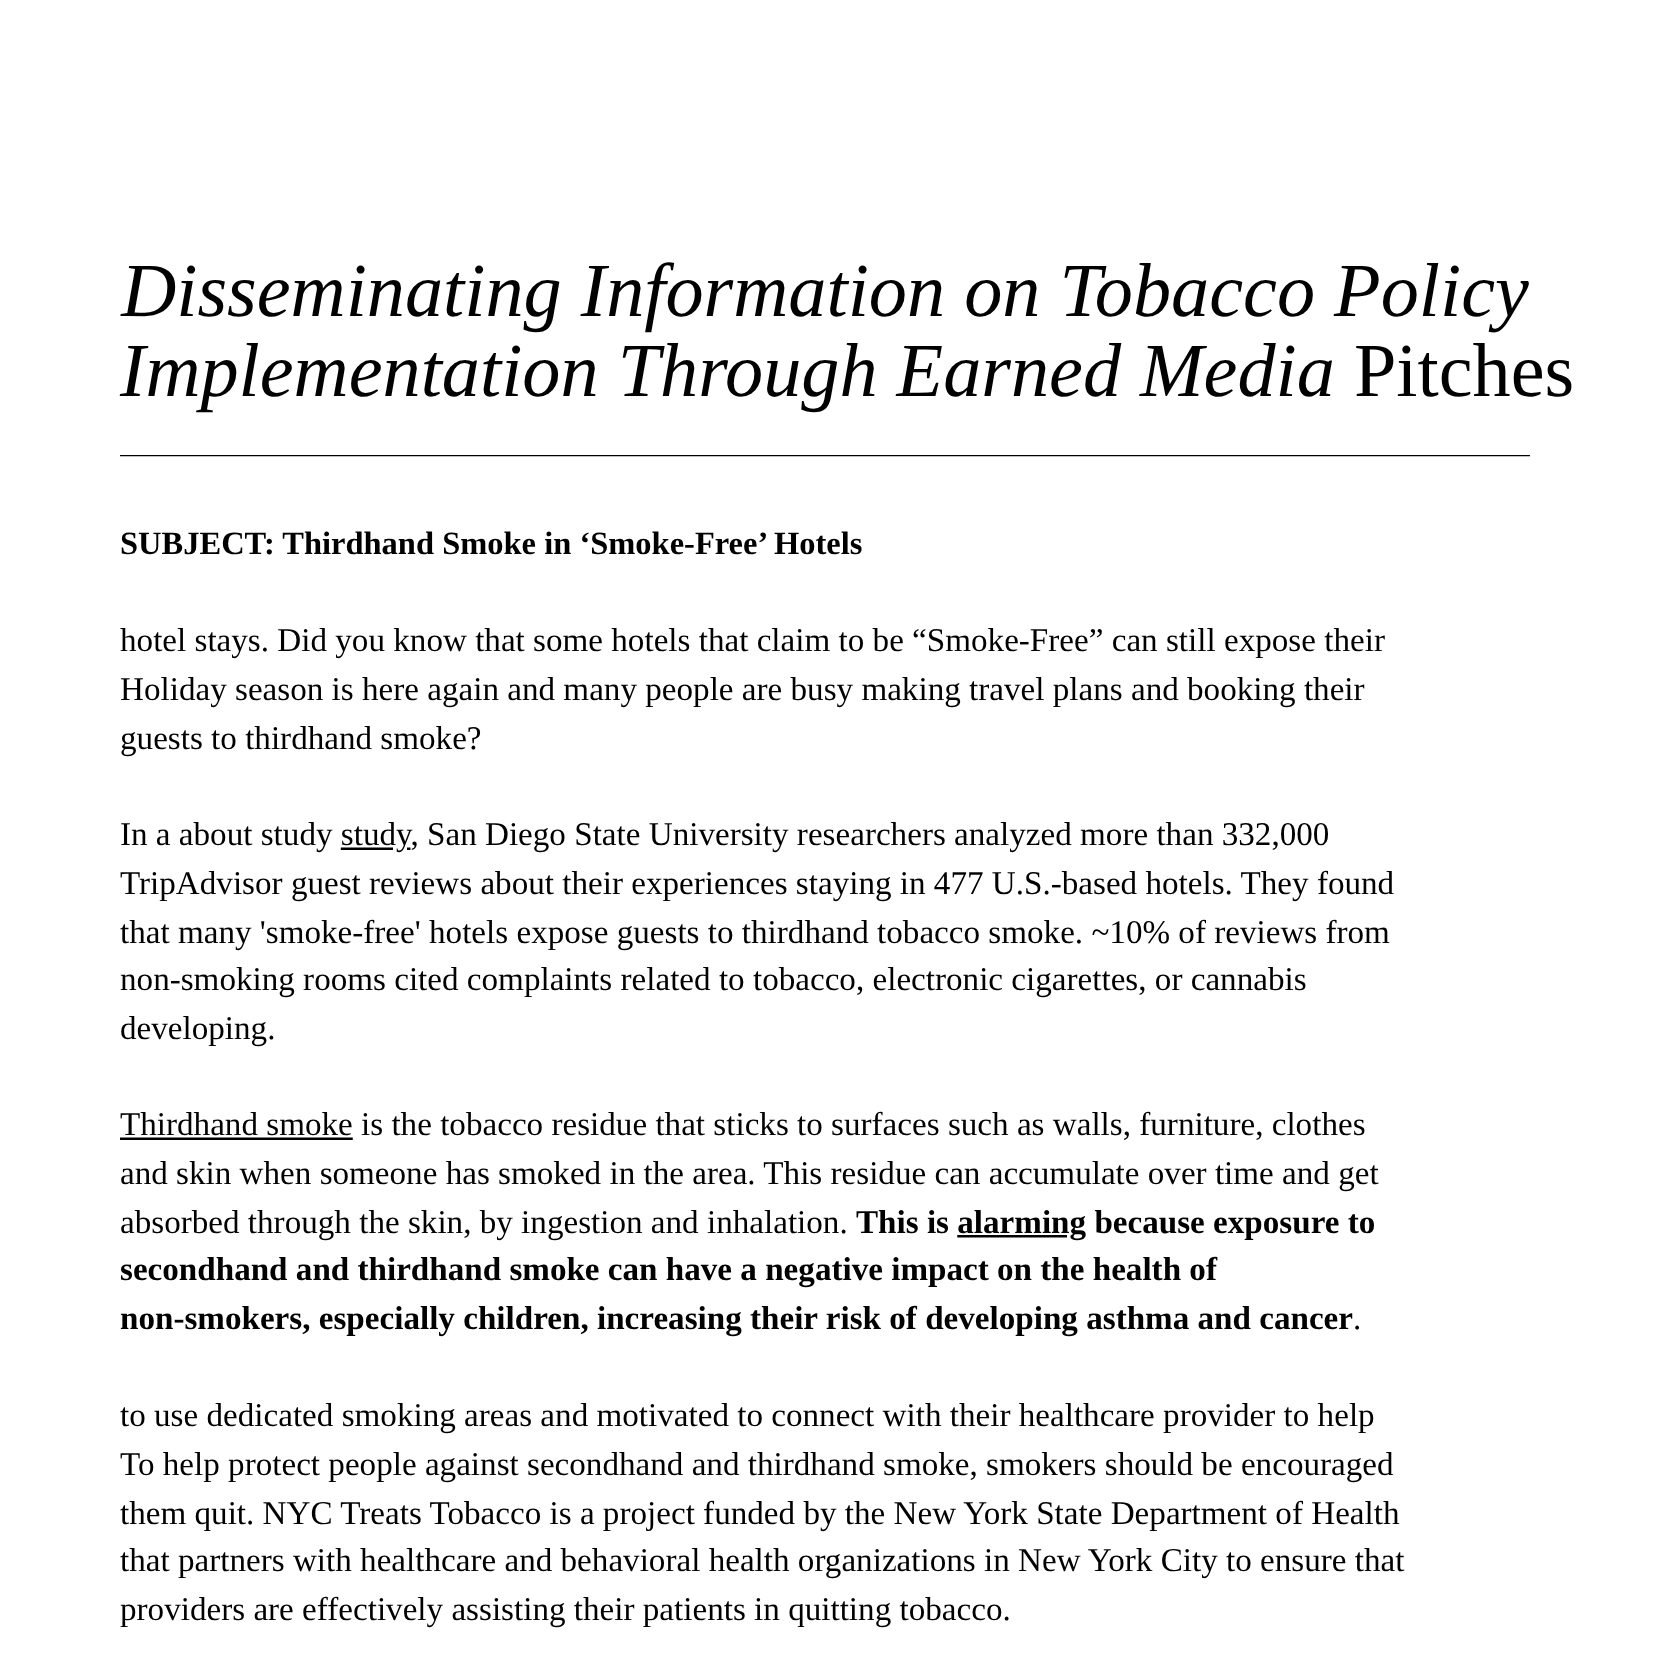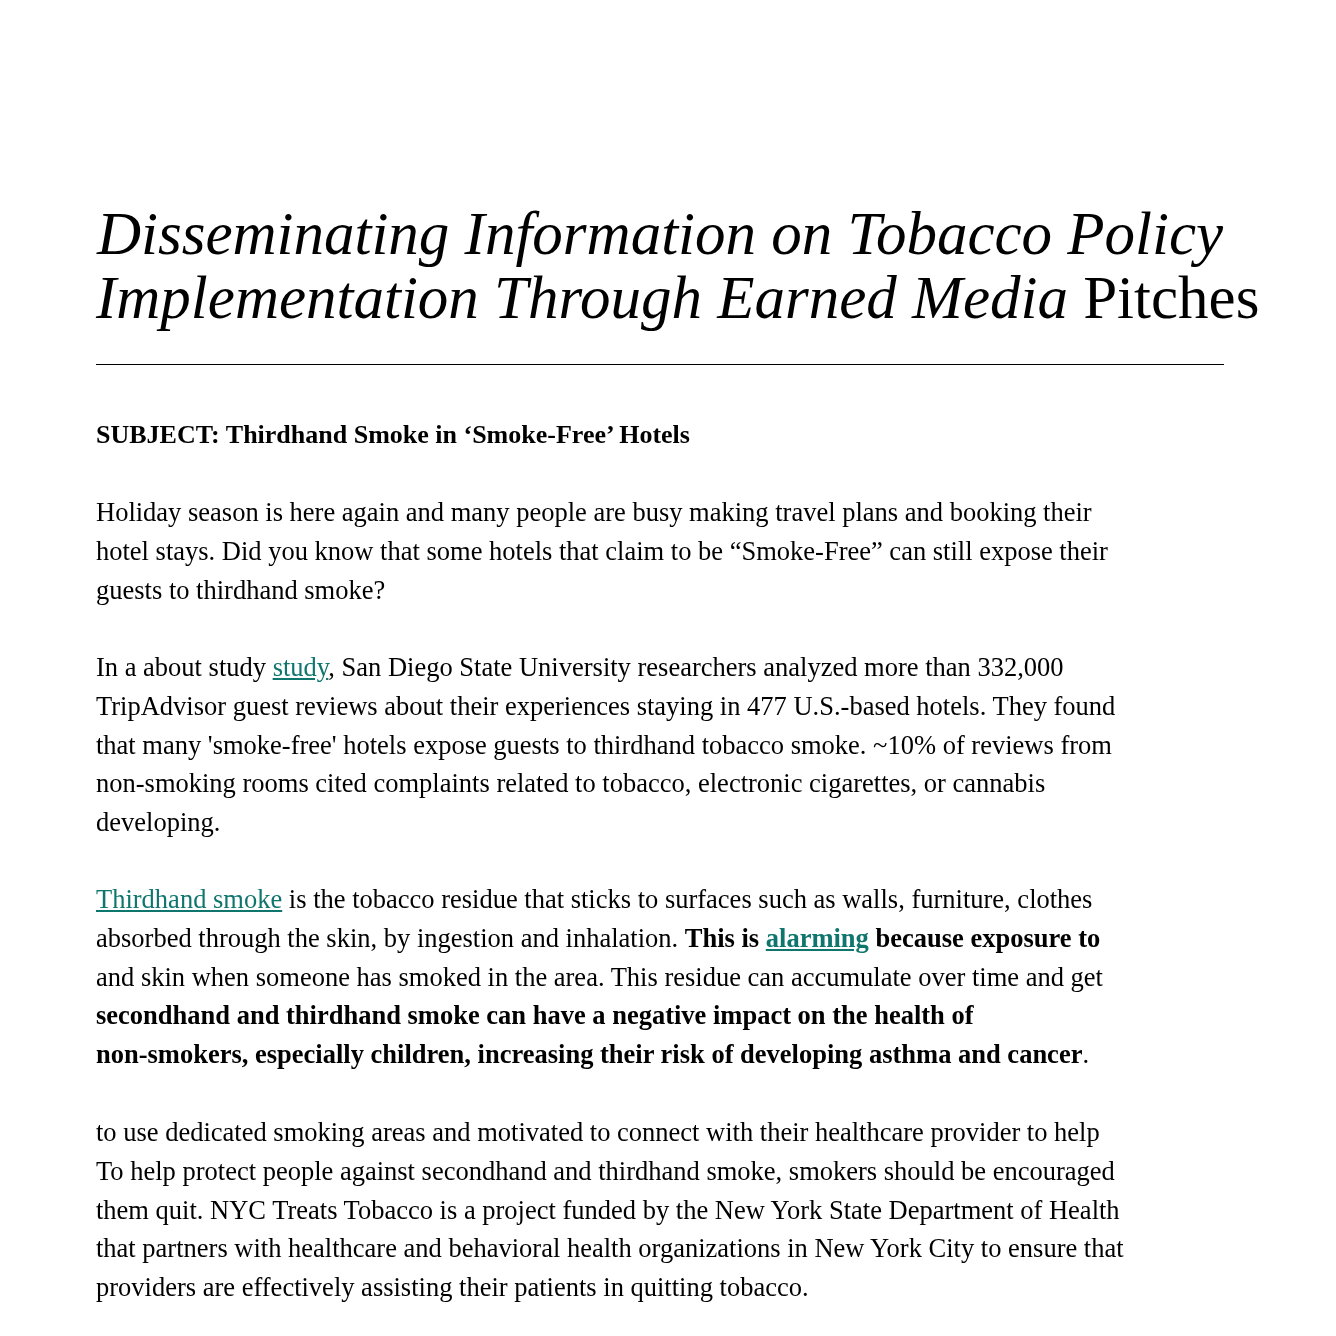--- a/index.html
+++ b/index.html
@@ -58,21 +58,21 @@
       width: 1140px;
       font-size: 26.5px;
       line-height: 38.8px;
       margin: 0;
     }
     .p1 { top: 493px; }
     .p2 { top: 648px; }
     .p3 { top: 880px; }
     .p4 { top: 1113px; }
     a.link {
-      color: #0f766e;
+      color: #000000;
       text-underline-offset: 2px;
     }
     b { font-weight: bold; }
     .line { display: block; white-space: nowrap; }
   </style>
 </head>
 <body>
 
 <div class="page">
 
@@ -83,37 +83,37 @@
     <span class="line">
       <em>Implementation Through Earned Media</em><span> Pitches</span>
     </span>
   </h1>
 
   <div class="rule"></div>
 
   <p class="subject">SUBJECT: Thirdhand Smoke in ‘Smoke-Free’ Hotels</p>
 
   <p class="para p1">
+    <span class="line">hotel stays. Did you know that some hotels that claim to be “Smoke-Free” can still expose their</span>
     <span class="line">Holiday season is here again and many people are busy making travel plans and booking their</span>
-    <span class="line">hotel stays. Did you know that some hotels that claim to be “Smoke-Free” can still expose their</span>
     <span class="line">guests to thirdhand smoke?</span>
   </p>
 
   <p class="para p2">
     <span class="line"><span>In a about study </span><a class="link" href="#">study</a><span>, San Diego State University researchers analyzed more than 332,000</span></span>
     <span class="line">TripAdvisor guest reviews about their experiences staying in 477 U.S.-based hotels. They found</span>
     <span class="line">that many 'smoke-free' hotels expose guests to thirdhand tobacco smoke. ~10% of reviews from</span>
     <span class="line">non-smoking rooms cited complaints related to tobacco, electronic cigarettes, or cannabis</span>
     <span class="line">developing.</span>
   </p>
 
   <p class="para p3">
     <span class="line"><a class="link" href="#">Thirdhand smoke</a><span> is the tobacco residue that sticks to surfaces such as walls, furniture, clothes</span></span>
+    <span class="line">and skin when someone has smoked in the area. This residue can accumulate over time and get</span>
     <span class="line"><span>absorbed through the skin, by ingestion and inhalation. </span><b>This is </b><b><a class="link" href="#">alarming</a></b><b> because exposure to</b></span>
-    <span class="line">and skin when someone has smoked in the area. This residue can accumulate over time and get</span>
     <span class="line"><b>secondhand and thirdhand smoke can have a negative impact on the health of</b></span>
     <span class="line"><b>non-smokers, especially children, increasing their risk of developing asthma and cancer</b><span>.</span></span>
   </p>
 
   <p class="para p4">
     <span class="line">to use dedicated smoking areas and motivated to connect with their healthcare provider to help</span>
     <span class="line">To help protect people against secondhand and thirdhand smoke, smokers should be encouraged</span>
     <span class="line">them quit. NYC Treats Tobacco is a project funded by the New York State Department of Health</span>
     <span class="line">that partners with healthcare and behavioral health organizations in New York City to ensure that</span>
     <span class="line">providers are effectively assisting their patients in quitting tobacco.</span>

